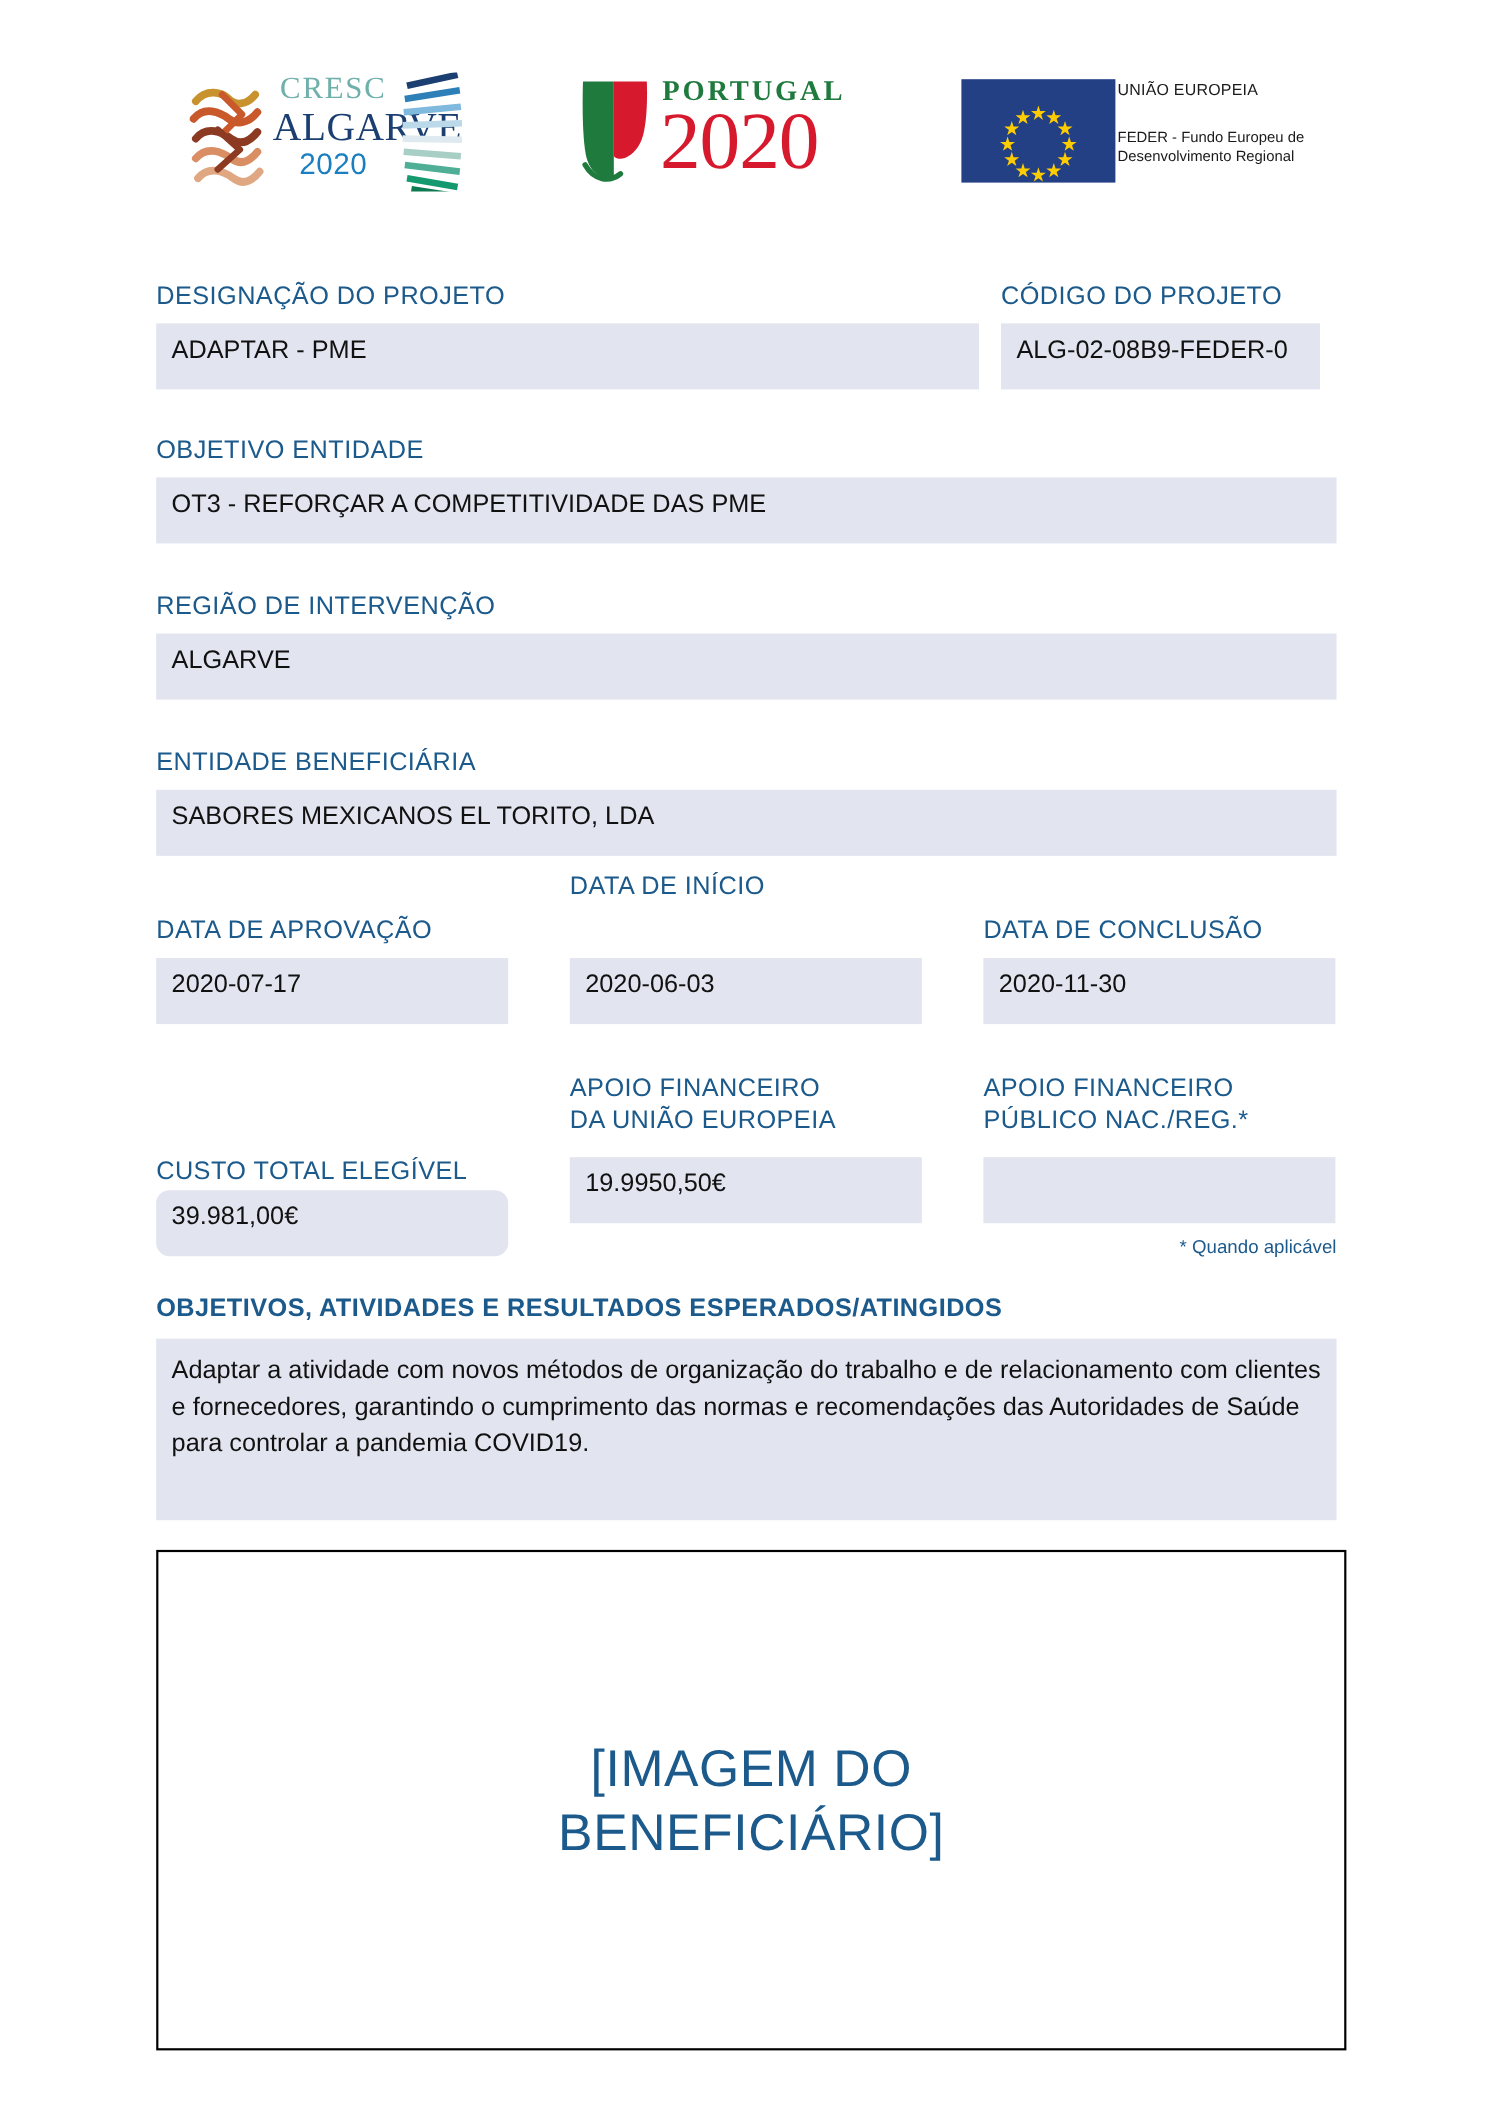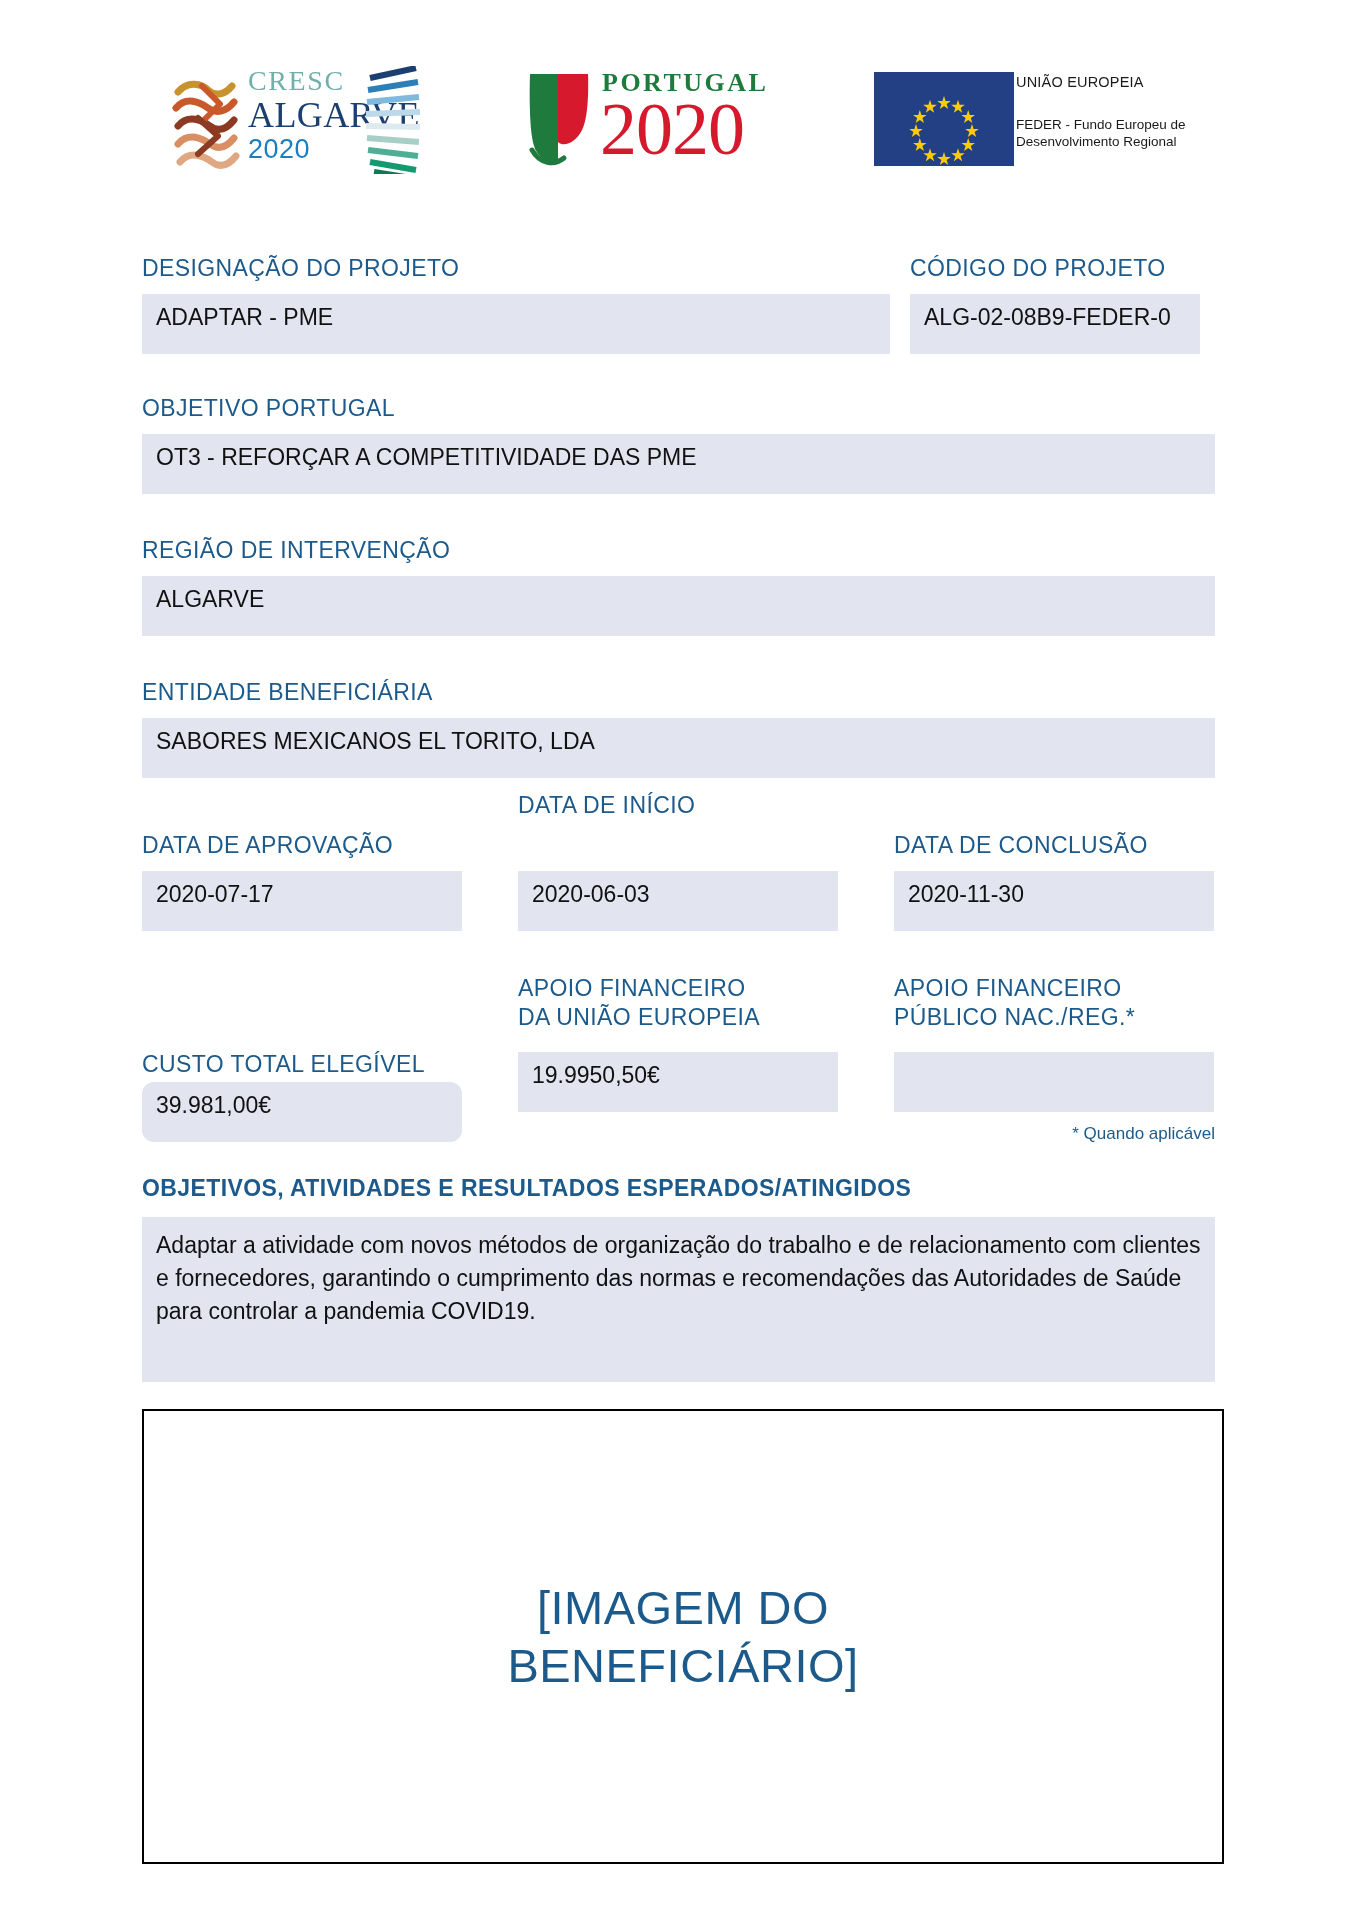--- a/index.html
+++ b/index.html
@@ -35,21 +35,21 @@
   }
   .cresc-ribbons {
     position: absolute;
     left: 0; top: 8px;
     width: 72px; height: 104px;
   }
   .cresc-words {
     position: absolute;
     left: 76px; top: 4px;
     width: 110px; height: 108px;
-    text-align: left;
+    text-align: center;
   }
   .cresc-top {
     font-family: "Liberation Serif", serif;
     font-size: 28px;
     letter-spacing: 1.6px;
     color: #6fb0ab;
     line-height: 30px;
     white-space: nowrap;
   }
   .cresc-mid {
@@ -275,21 +275,21 @@
   </div>
 
   <div class="fields">
 
     <div class="fld-label" style="left:142px; top:255px;">DESIGNAÇÃO DO PROJETO</div>
     <div class="fld-box" style="left:142px; top:294px; width:748px; height:60px;">ADAPTAR - PME</div>
 
     <div class="fld-label" style="left:910px; top:255px;">CÓDIGO DO PROJETO</div>
     <div class="fld-box" style="left:910px; top:294px; width:290px; height:60px;">ALG-02-08B9-FEDER-0</div>
 
-    <div class="fld-label" style="left:142px; top:395px;">OBJETIVO PORTUGAL</div>
+    <div class="fld-label" style="left:142px; top:395px;">OBJETIVO ENTIDADE</div>
     <div class="fld-box" style="left:142px; top:434px; width:1073px; height:60px;">OT3 - REFORÇAR A COMPETITIVIDADE DAS PME</div>
 
     <div class="fld-label" style="left:142px; top:537px;">REGIÃO DE INTERVENÇÃO</div>
     <div class="fld-box" style="left:142px; top:576px; width:1073px; height:60px;">ALGARVE</div>
 
     <div class="fld-label" style="left:142px; top:679px;">ENTIDADE BENEFICIÁRIA</div>
     <div class="fld-box" style="left:142px; top:718px; width:1073px; height:60px;">SABORES MEXICANOS EL TORITO, LDA</div>
 
     <div class="fld-label" style="left:142px; top:832px;">DATA DE APROVAÇÃO</div>
     <div class="fld-box" style="left:142px; top:871px; width:320px; height:60px;">2020-07-17</div>

